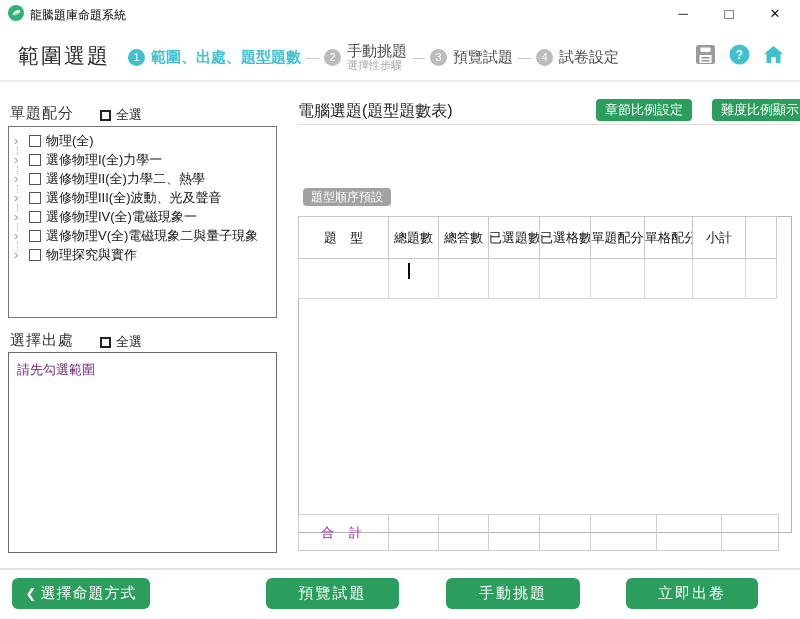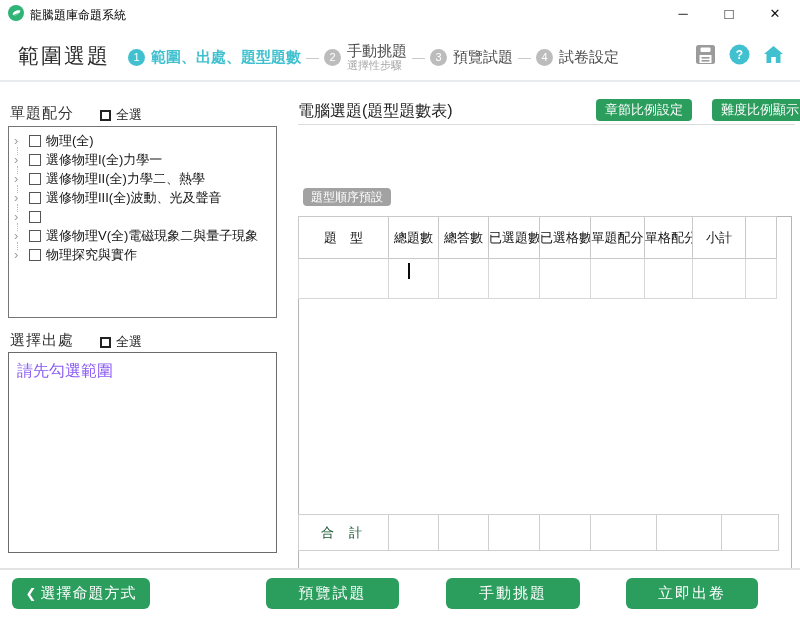--- a/index.html
+++ b/index.html
@@ -45,40 +45,40 @@
   .tree-box { position: absolute; left: 8px; top: 126px; width: 269px; height: 192px;
               border: 1px solid #757575; background: #fff; padding-top: 4px; }
   .tree-item { height: 19px; display: flex; align-items: center; padding-left: 5px; }
   .twisty { width: 15px; color: #9b9b9b; font-size: 13px; position: relative; flex: 0 0 auto; line-height: 1; }
   .tree-item:not(:last-child) .twisty::after { content: ""; position: absolute; left: 3px; top: 13px;
               height: 8px; border-left: 1px dotted #b9b9b9; }
   .tree-cb { width: 12px; height: 12px; border: 1px solid #555; background: #fff; margin-right: 5px; flex: 0 0 auto; }
   .tree-lbl { font-size: 13px; color: #141414; white-space: nowrap; }
   .source-box { position: absolute; left: 8px; top: 352px; width: 269px; height: 201px;
                 border: 1px solid #6b6b6b; background: #fff; padding: 8px; }
-  .placeholder { font-size: 16px; color: #8b5cf6; }
+  .placeholder { font-size: 13px; color: #701a75; }
 
   
   .right-title { position: absolute; left: 298px; top: 101px; font-size: 16px; color: #232323; }
   .ratio-btns { position: absolute; left: 596px; top: 99px; display: flex; gap: 20px; }
   .btn-small { background: #2b9e5e; color: #fff; font-size: 13px; height: 22px; padding: 0 9px;
                border-radius: 4px; display: flex; align-items: center; white-space: nowrap; }
   .right-divider { position: absolute; left: 298px; top: 124px; width: 497px; height: 1px; background: #dcdcdc; }
   .order-badge { position: absolute; left: 303px; top: 188px; height: 18px; padding: 0 8px; background: #a2a2a2;
                  color: #fff; font-size: 12px; border-radius: 4px; display: flex; align-items: center; }
-  .table-container { position: absolute; left: 298px; top: 216px; width: 494px; height: 354px;
+  .table-container { position: absolute; left: 298px; top: 216px; width: 494px; height: 317px;
                      border: 1px solid #b5b5b5; background: #fff; }
   table { border-collapse: collapse; table-layout: fixed; }
   .main-table { position: absolute; left: -1px; top: -1px; width: 478px; }
   .main-table th { height: 42px; border: 1px solid #c9c9c9; font-size: 13px; font-weight: normal;
                    color: #111; text-align: center; padding: 0; overflow: hidden; white-space: nowrap; }
   .main-table td { height: 40px; border: 1px solid #d8d8d8; position: relative; }
   .caret { position: absolute; left: 19px; top: 4px; width: 2px; height: 16px; background: #0a0a0a; }
   .sum-table { position: absolute; left: 298px; top: 514px; width: 480px; border: 1px solid #a3a3a3; }
-  .sum-table td { height: 36px; border: 1px solid #cfcfcf; font-size: 13px; color: #14532d; }
+  .sum-table td { height: 36px; border: 1px solid #cfcfcf; font-size: 13px; color: #a21caf; }
   .sum-label { text-align: left; padding-left: 22px; letter-spacing: 1px; }
 
   
   .footer-divider { position: absolute; left: 0; top: 568px; width: 800px; height: 2px; background: #e3e3e3; }
   .btn-big { position: absolute; top: 578px; height: 31px; background: #2b9e5e; color: #fff;
              font-size: 15px; border-radius: 6px; display: flex; align-items: center; justify-content: center;
              letter-spacing: 2px; white-space: nowrap; }
   .btn-back { left: 12px; width: 138px; letter-spacing: 1px; gap: 4px; }
   .btn-back .chev { font-size: 13px; letter-spacing: 0; }
   .btn-preview { left: 266px; width: 133px; }
@@ -177,20 +177,21 @@
     <span class="tree-lbl">選修物理II(全)力學二、熱學</span>
   </div>
   <div class="tree-item">
     <span class="twisty">›</span>
     <span class="tree-cb"></span>
     <span class="tree-lbl">選修物理III(全)波動、光及聲音</span>
   </div>
   <div class="tree-item">
     <span class="twisty">›</span>
     <span class="tree-cb"></span>
+    <span class="tree-lbl">選修物理IV(全)電磁現象一</span>
   </div>
   <div class="tree-item">
     <span class="twisty">›</span>
     <span class="tree-cb"></span>
     <span class="tree-lbl">選修物理V(全)電磁現象二與量子現象</span>
   </div>
   <div class="tree-item">
     <span class="twisty">›</span>
     <span class="tree-cb"></span>
     <span class="tree-lbl">物理探究與實作</span>

